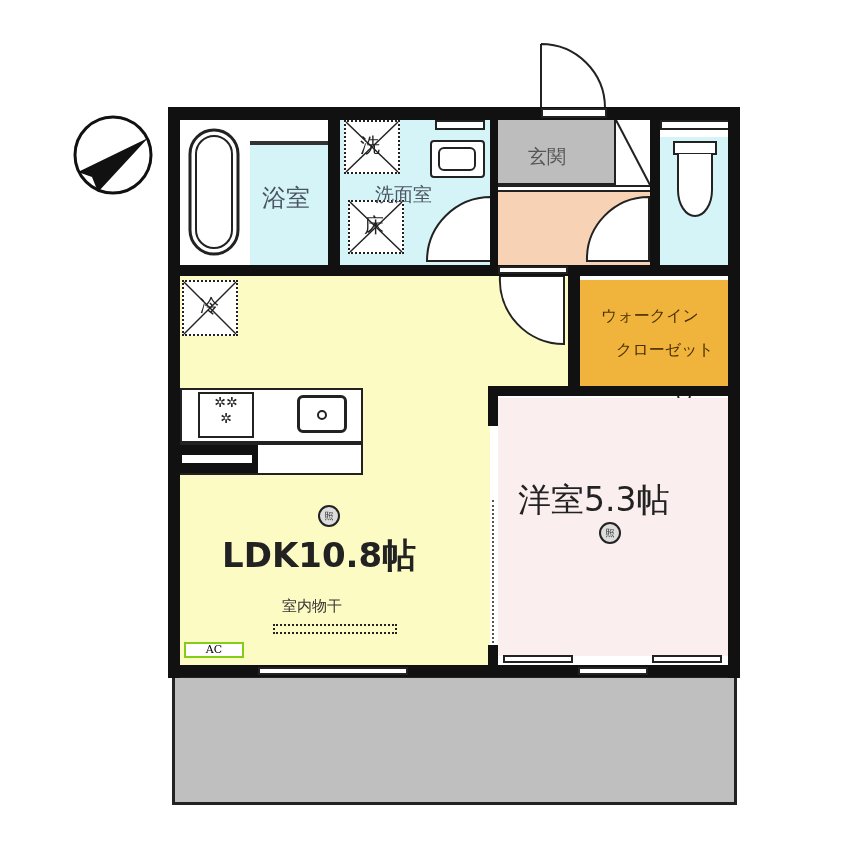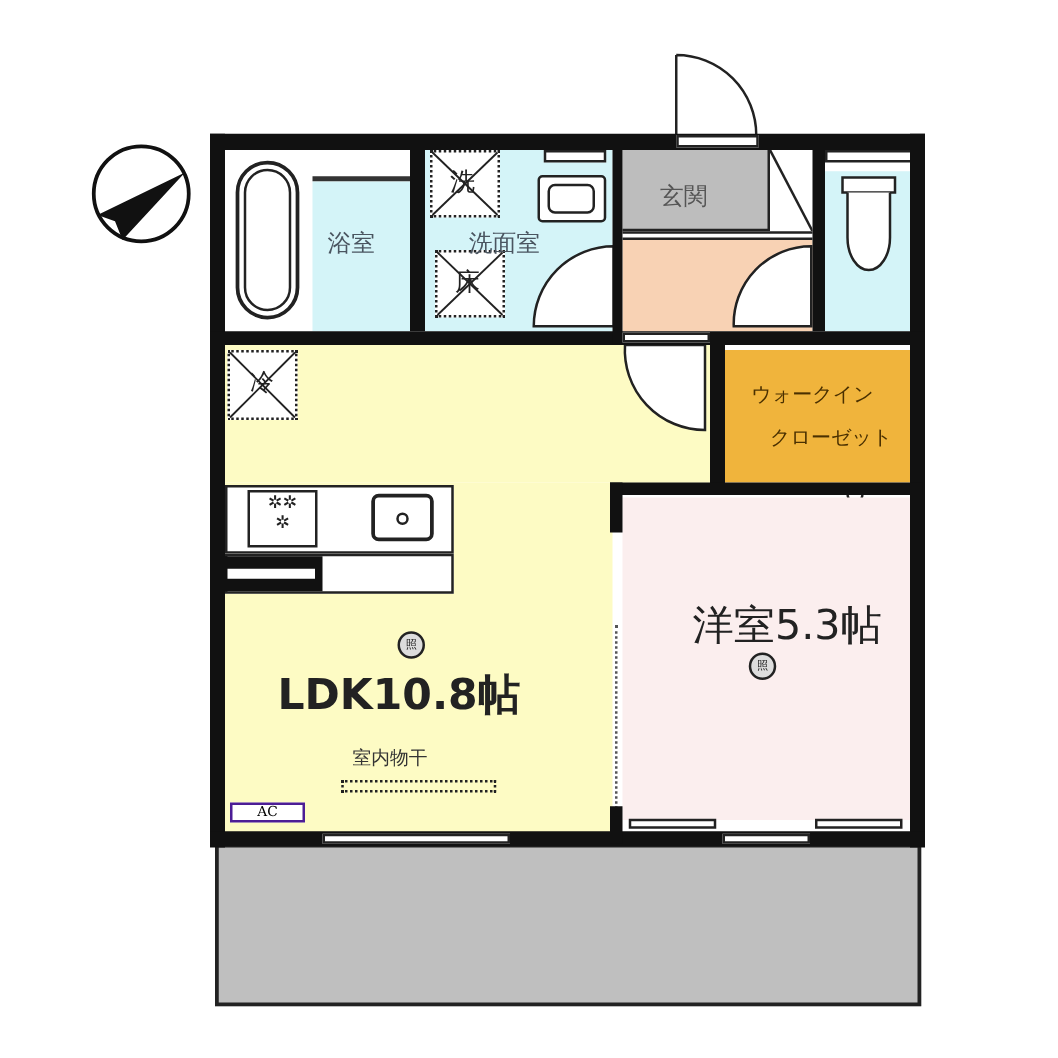--- a/index.html
+++ b/index.html
@@ -29,21 +29,21 @@
 
 <div class="abs" style="left:172px;top:675px;width:565px;height:130px;background:#bfbfbf;border:3px solid #222;"></div>
 
 <div class="abs" style="left:180px;top:120px;width:68px;height:145px;background:#fff;"></div>
 <svg class="abs" style="left:186px;top:126px;" width="56" height="132" viewBox="0 0 56 132">
   <rect x="4" y="4" width="48" height="124" rx="24" fill="#fff" stroke="#222" stroke-width="3"></rect>
   <rect x="10" y="10" width="36" height="112" rx="18" fill="#fff" stroke="#222" stroke-width="2"></rect>
 </svg>
 <div class="abs" style="left:250px;top:145px;width:78px;height:120px;background:#d4f4f8;"></div>
 <div class="abs" style="left:250px;top:120px;width:78px;height:25px;background:#fff;border-bottom:4px solid #333;"></div>
-<div class="room-label" style="left:262px;top:182px;font-size:19px;">浴室</div>
+<div class="room-label" style="left:262px;top:182px;font-size:24px;">浴室</div>
 
 <div class="abs" style="left:340px;top:120px;width:150px;height:145px;background:#d4f4f8;"></div>
 <div class="dashbox" style="left:344px;top:120px;width:56px;height:54px;background:#fff;"></div>
 <svg class="abs" style="left:344px;top:120px;" width="56" height="54">
     <line x1="2" y1="2" x2="54" y2="52" stroke="#222" stroke-width="1.5"></line>
     <line x1="54" y1="2" x2="2" y2="52" stroke="#222" stroke-width="1.5"></line>
   </svg>
 <div class="room-label" style="left:360px;top:132px;font-size:20px;color:#222;">洗</div>
 <div class="dashbox" style="left:348px;top:200px;width:56px;height:54px;background:#fff;"></div>
 <svg class="abs" style="left:348px;top:200px;" width="56" height="54">
@@ -101,32 +101,32 @@
 <div class="abs" style="left:297px;top:395px;width:50px;height:38px;border:3px solid #222;border-radius:6px;background:#fff;"></div>
 <div class="abs" style="left:317px;top:410px;width:10px;height:10px;border:2px solid #222;border-radius:50%;"></div>
 <div class="abs" style="left:180px;top:443px;width:183px;height:32px;background:#fff;border:2px solid #222;"></div>
 <div class="abs" style="left:180px;top:445px;width:78px;height:28px;background:#111;"></div>
 <div class="abs" style="left:182px;top:455px;width:70px;height:8px;background:#fff;"></div>
 
 <div class="light" style="left:318px;top:505px;">照</div>
 <div class="big-label" style="left:222px;top:533px;font-size:34px;font-weight:bold;">LDK10.8帖</div>
 <div class="room-label" style="left:282px;top:597px;font-size:15px;color:#333;">室内物干</div>
 <div class="dashbox" style="left:273px;top:624px;width:124px;height:10px;"></div>
-<div class="abs" style="left:184px;top:642px;width:60px;height:16px;background:#fff;border:2px solid #4c1d95;font-size:11px;line-height:12px;text-align:center;font-family:'DejaVu Serif',serif;">AC</div>
+<div class="abs" style="left:184px;top:642px;width:60px;height:16px;background:#fff;border:2px solid #84cc16;font-size:11px;line-height:12px;text-align:center;font-family:'DejaVu Serif',serif;">AC</div>
 
 <div class="abs" style="left:580px;top:280px;width:148px;height:106px;background:#f0b43c;"></div>
 <div class="big-label" style="left:601px;top:306px;font-size:16px;color:#4a3000;">ウォークイン</div>
 <div class="big-label" style="left:596px;top:340px;font-size:16px;color:#4a3000;margin-left:20px;">クローゼット</div>
 <div class="abs" style="left:620px;top:388px;width:66px;height:8px;background:#fff;border:2px solid #222;"></div>
 <svg class="abs" style="left:676px;top:396px;" width="16" height="26">
     <polyline points="2,0 8,22 14,0" fill="none" stroke="#222" stroke-width="2"></polyline>
   </svg>
 
 <div class="abs" style="left:498px;top:398px;width:230px;height:258px;background:#fbeeee;"></div>
-<div class="big-label" style="left:518px;top:478px;font-size:33px;margin-left:36px;">洋室5.3帖</div>
+<div class="big-label" style="left:518px;top:478px;font-size:33px;">洋室5.3帖</div>
 <div class="light" style="left:599px;top:522px;">照</div>
 <div class="abs" style="left:492px;top:500px;width:6px;height:155px;border-left:2px dotted #555;"></div>
 
 <div class="wall" style="left:168px;top:107px;width:572px;height:13px;"></div>
 <div class="wall" style="left:168px;top:107px;width:12px;height:571px;"></div>
 <div class="wall" style="left:728px;top:107px;width:12px;height:571px;"></div>
 <div class="wall" style="left:168px;top:665px;width:572px;height:12px;"></div>
 <div class="wall" style="left:168px;top:265px;width:572px;height:11px;"></div>
 <div class="wall" style="left:328px;top:120px;width:12px;height:145px;"></div>
 <div class="wall" style="left:490px;top:120px;width:8px;height:155px;"></div>

